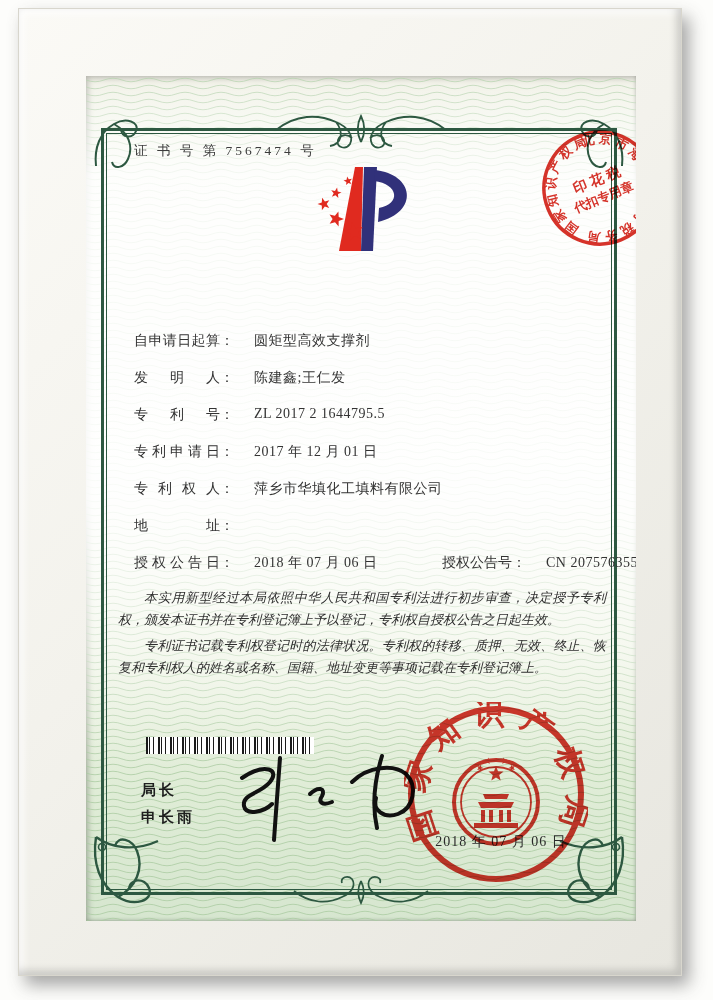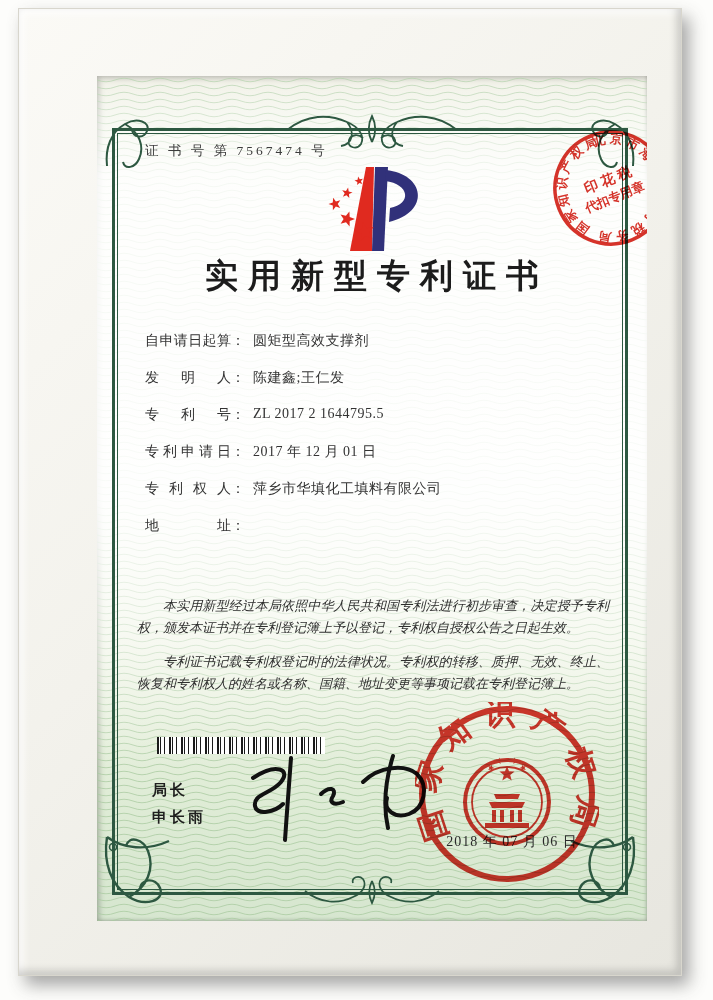--- a/index.html
+++ b/index.html
@@ -2,46 +2,46 @@
 <html><head>
 <meta charset="utf-8">
 <style>
   html,body{margin:0;padding:0;}
   body{width:713px;height:1000px;background:#fdfdfb;position:relative;overflow:hidden;
        font-family:"Liberation Serif","DejaVu Serif",serif;}
   .frame{position:absolute;left:18px;top:8px;width:662px;height:966px;
          background:linear-gradient(135deg,#fbfaf6 0%,#f3f2ec 45%,#e7e6df 100%);
          border:1px solid #d8d6cd;
          box-shadow:7px 9px 16px rgba(60,60,60,.45), inset -4px -4px 8px rgba(0,0,0,.18), inset 4px 4px 8px rgba(255,255,255,.9);}
-  .paper{position:absolute;left:78px;top:67px;width:550px;height:845px;
+  .paper{position:absolute;left:67px;top:67px;width:550px;height:845px;
          background:linear-gradient(180deg,#efefe3 0%,#f2f4e9 5%,#f8f8f0 15%,#fbfbf5 45%,#eef3e3 68%,#dfecd6 85%,#d6e6cf 100%);
          box-shadow:inset 2px 2px 6px rgba(0,0,0,.28), inset -1px -1px 3px rgba(0,0,0,.15);
          overflow:hidden;}
   .waves{position:absolute;left:0;top:0;z-index:1;}
   .fade{position:absolute;left:0;top:0;right:0;bottom:0;z-index:2;pointer-events:none;
         background:linear-gradient(180deg,rgba(255,255,255,.15) 0%,rgba(255,255,255,.85) 12%,rgba(255,255,255,.9) 50%,rgba(255,255,255,.45) 68%,rgba(255,255,255,0) 82%);}
   .inner-border{position:absolute;left:15px;top:52px;right:19px;bottom:26px;
         border:3px solid #2d5841;z-index:3;}
   .inner-border::after{content:"";position:absolute;left:2px;top:2px;right:2px;bottom:2px;border:1px solid #2d5841;}
   .ornament{position:absolute;z-index:4;}
   .content{position:absolute;inset:0;z-index:5;}
   .cert-number{position:absolute;left:48px;top:66px;font-size:13.5px;letter-spacing:3px;color:#3c3c3c;}
   .logo{position:absolute;left:50%;top:86px;transform:translateX(-50%);}
   .title{position:absolute;left:0;right:0;top:178px;text-align:center;font-size:33px;font-weight:bold;
          letter-spacing:10px;padding-left:10px;color:#1c1c1c;font-family:"Liberation Serif","DejaVu Serif",serif;}
   .fields{position:absolute;left:48px;right:28px;top:256px;font-size:14px;color:#333;}
   .field-row{height:37px;display:flex;align-items:flex-start;white-space:nowrap;}
   .flabel{display:inline-block;width:86px;text-align:justify;text-align-last:justify;}
   .fcolon{margin-right:8px;}
-  .fvalue{letter-spacing:.5px;}
+  .fvalue{letter-spacing:.5px;margin-left:12px;}
   .grant-row{position:relative;height:37px;white-space:nowrap;}
   .grant-right{position:absolute;left:308px;top:0;white-space:nowrap;}
   .paras{position:absolute;left:28px;right:26px;top:507px;font-size:13px;line-height:22px;color:#2e2e2e;
          text-align:justify;font-style:italic;}
-  .paras p{margin:12px;text-indent:2em;font-family:Liberation Serif, serif;}
+  .paras p{margin:4px;text-indent:2em;font-family:Liberation Serif, serif;}
   .barcode{position:absolute;left:60px;top:661px;width:168px;height:17px;z-index:5;
          background:repeating-linear-gradient(90deg,#1a1a1a 0 2px,#fff 2px 3px,#1a1a1a 3px 4px,#fff 4px 7px,#1a1a1a 7px 8px,#fff 8px 12px);}
   .officer{position:absolute;left:55px;top:700px;font-family:"Liberation Sans","DejaVu Sans",sans-serif;
          font-weight:700;font-size:15px;letter-spacing:3px;color:#1f1f1f;line-height:27px;z-index:5;}
   .signature{position:absolute;left:128px;top:672px;z-index:5;}
   .seal-date{position:absolute;left:345px;top:757px;width:140px;text-align:center;font-size:14px;
          letter-spacing:1px;color:#2a2a2a;z-index:5;white-space:nowrap;}
   .footer{position:absolute;left:0;right:0;top:787px;text-align:center;font-size:12px;color:#3a3a3a;z-index:5;letter-spacing:1px;}
   .stamp{position:absolute;left:452px;top:50px;z-index:6;mix-blend-mode:multiply;opacity:.95;}
   .big-seal{position:absolute;left:318px;top:626px;z-index:6;mix-blend-mode:multiply;opacity:.93;}
@@ -217,21 +217,20 @@
         <g id="logo-stars" fill="#e02a1f">
             <polygon points="54.0,60.2 57.7,66.2 64.7,65.1 60.2,70.5 63.4,76.8 56.8,74.1 51.8,79.1 52.3,72.1 46.1,68.9 52.9,67.2"></polygon>
             <polygon points="40.4,49.4 40.7,55.0 46.0,56.9 40.7,58.9 40.6,64.6 37.0,60.2 31.6,61.8 34.6,57.0 31.5,52.4 36.9,53.8"></polygon>
             <polygon points="24.1,35.8 26.9,39.4 31.3,38.3 28.7,42.0 31.2,45.9 26.8,44.6 23.9,48.2 23.8,43.6 19.5,41.9 23.8,40.4"></polygon>
             <polygon points="39.1,25.6 39.7,29.4 43.5,30.4 40.0,32.1 40.3,36.0 37.5,33.3 33.9,34.7 35.7,31.3 33.2,28.3 37.0,28.9"></polygon>
             <polygon points="49.1,14.6 50.8,17.3 53.9,16.8 51.9,19.2 53.3,22.0 50.4,20.9 48.1,23.1 48.4,19.9 45.5,18.5 48.6,17.7"></polygon>
             <polygon points="60.9,6.1 61.0,8.2 63.0,9.0 61.0,9.7 61.0,11.8 59.6,10.2 57.6,10.8 58.7,9.0 57.5,7.3 59.6,7.8"></polygon>
           </g>
       </svg>
 
-      <div class="title">实用新型专利证书</div>
 
       <div class="fields">
 
         <div class="field-row">
             <span class="flabel">自申请日起算</span>
             <span class="fcolon">：</span>
             <span class="fvalue">圆矩型高效支撑剂</span>
           </div>
           <div class="field-row">
             <span class="flabel">发明人</span>
@@ -250,20 +249,26 @@
           </div>
           <div class="field-row">
             <span class="flabel">专利权人</span>
             <span class="fcolon">：</span>
             <span class="fvalue">萍乡市华填化工填料有限公司</span>
           </div>
           <div class="field-row">
             <span class="flabel">地址</span>
             <span class="fcolon">：</span>
           </div>
+          <div class="grant-row">
+          <span class="flabel">授权公告日</span><span class="fcolon">：</span><span class="fvalue">2018 年 07 月 06 日</span>
+          <span class="grant-right">
+            <span>授权公告号</span><span class="fcolon">：</span><span class="fvalue">CN 207576355 U</span>
+          </span>
+        </div>
       </div>
 
       <div class="paras">
           <p>本实用新型经过本局依照中华人民共和国专利法进行初步审查，决定授予专利权，颁发本证书并在专利登记簿上予以登记，专利权自授权公告之日起生效。</p>
           <p>专利证书记载专利权登记时的法律状况。专利权的转移、质押、无效、终止、恢复和专利权人的姓名或名称、国籍、地址变更等事项记载在专利登记簿上。</p>
         </div>
 
       <div class="barcode"></div>
 
       <div class="officer">

